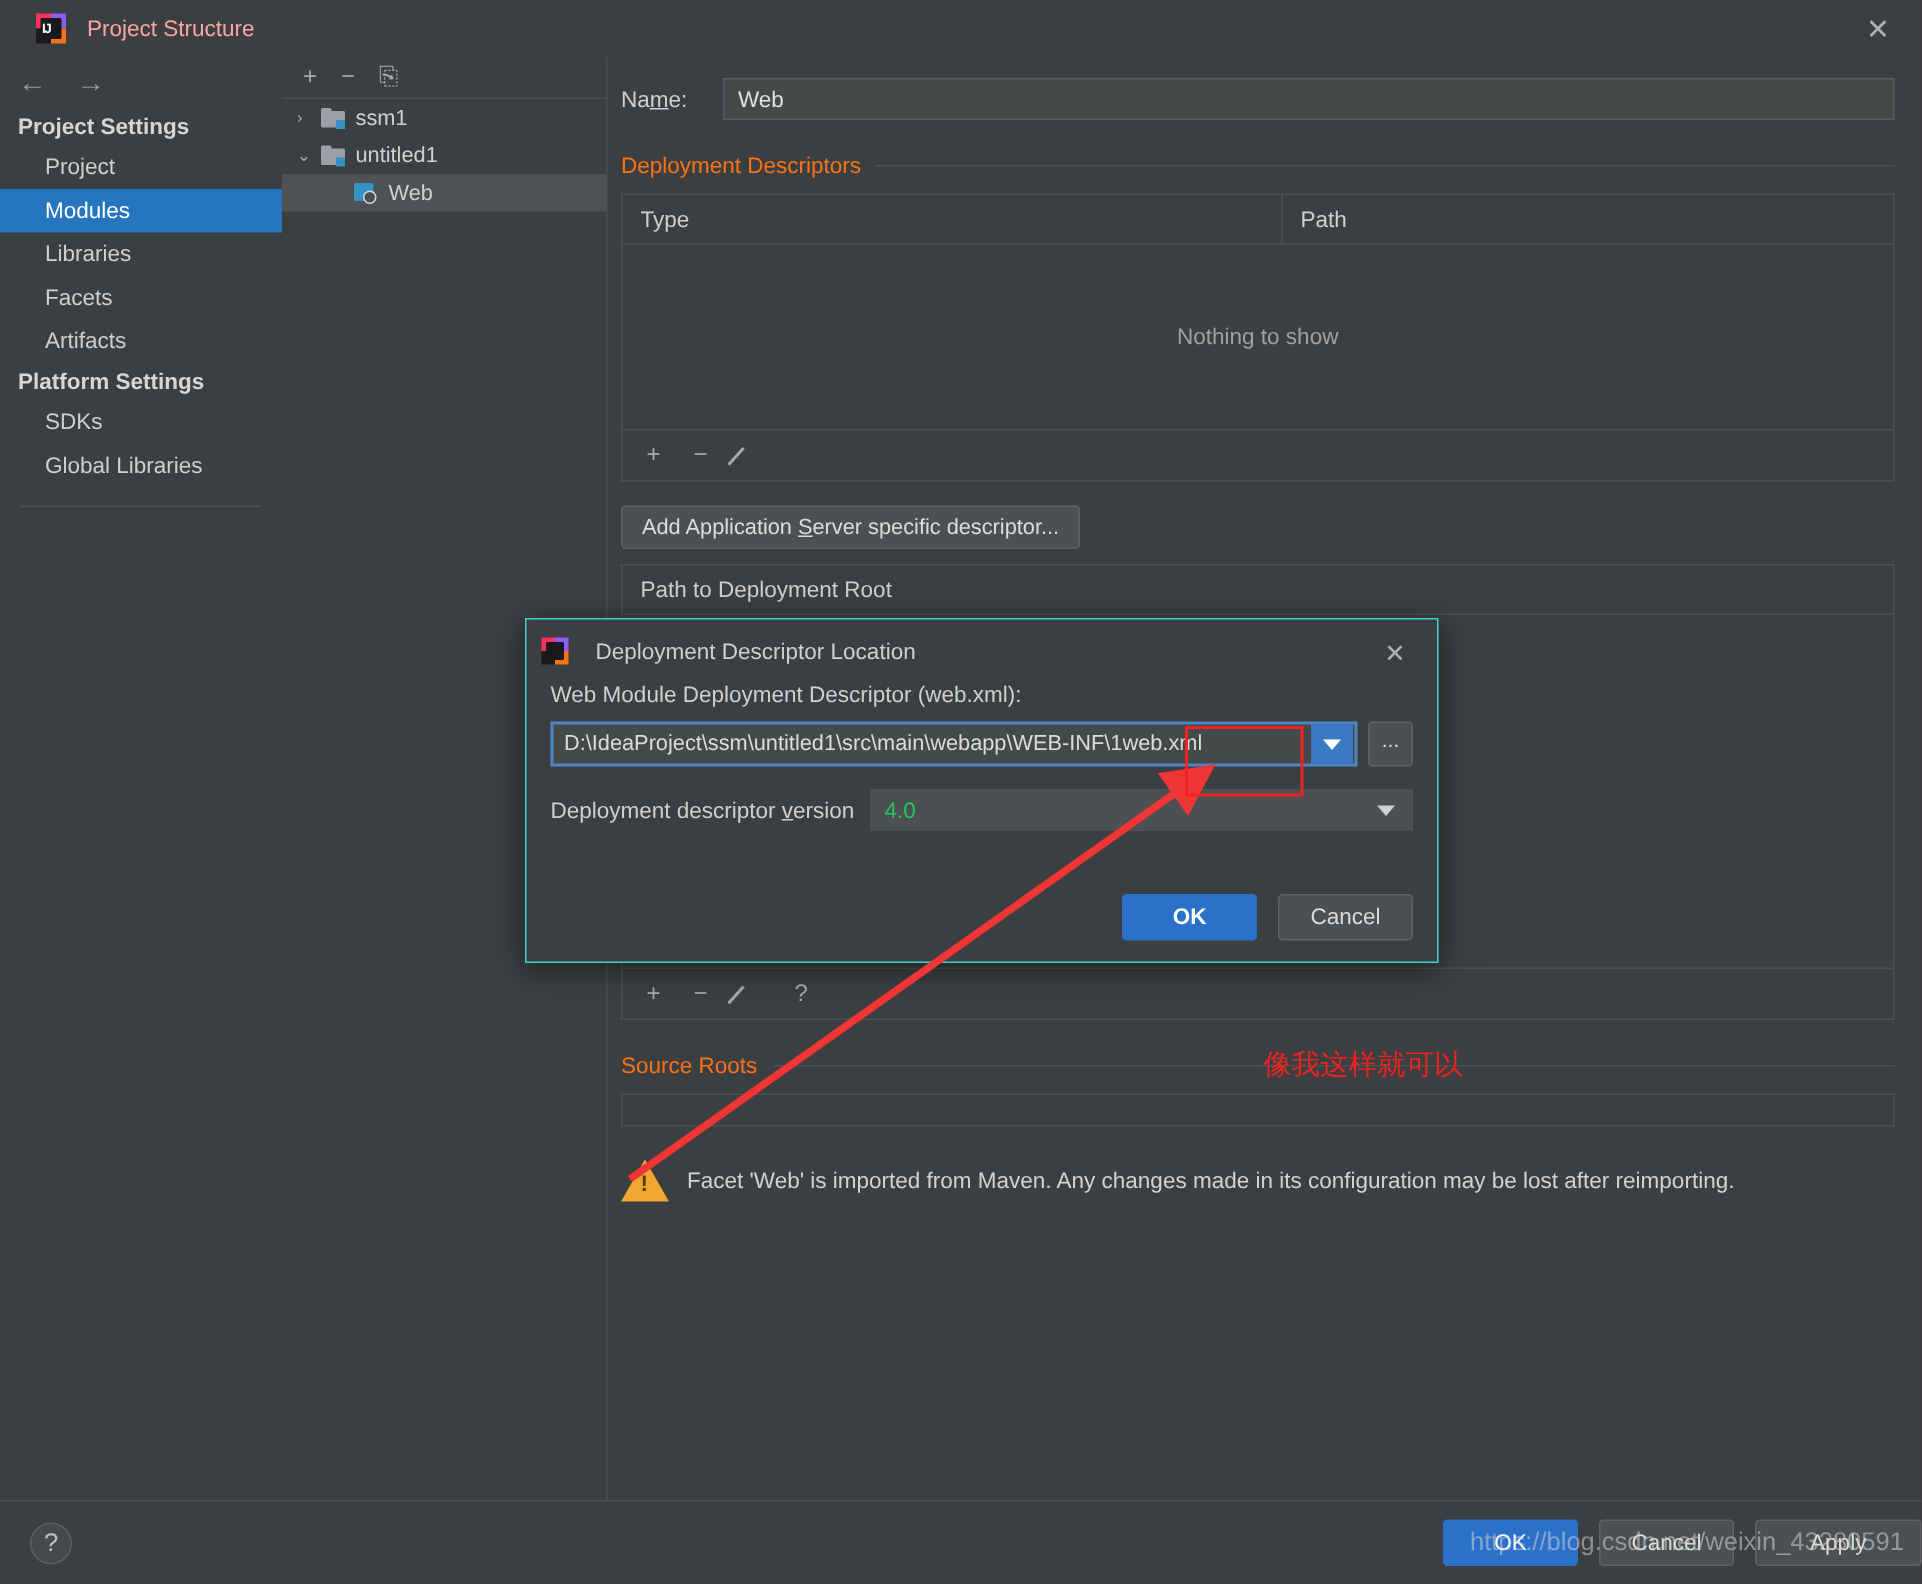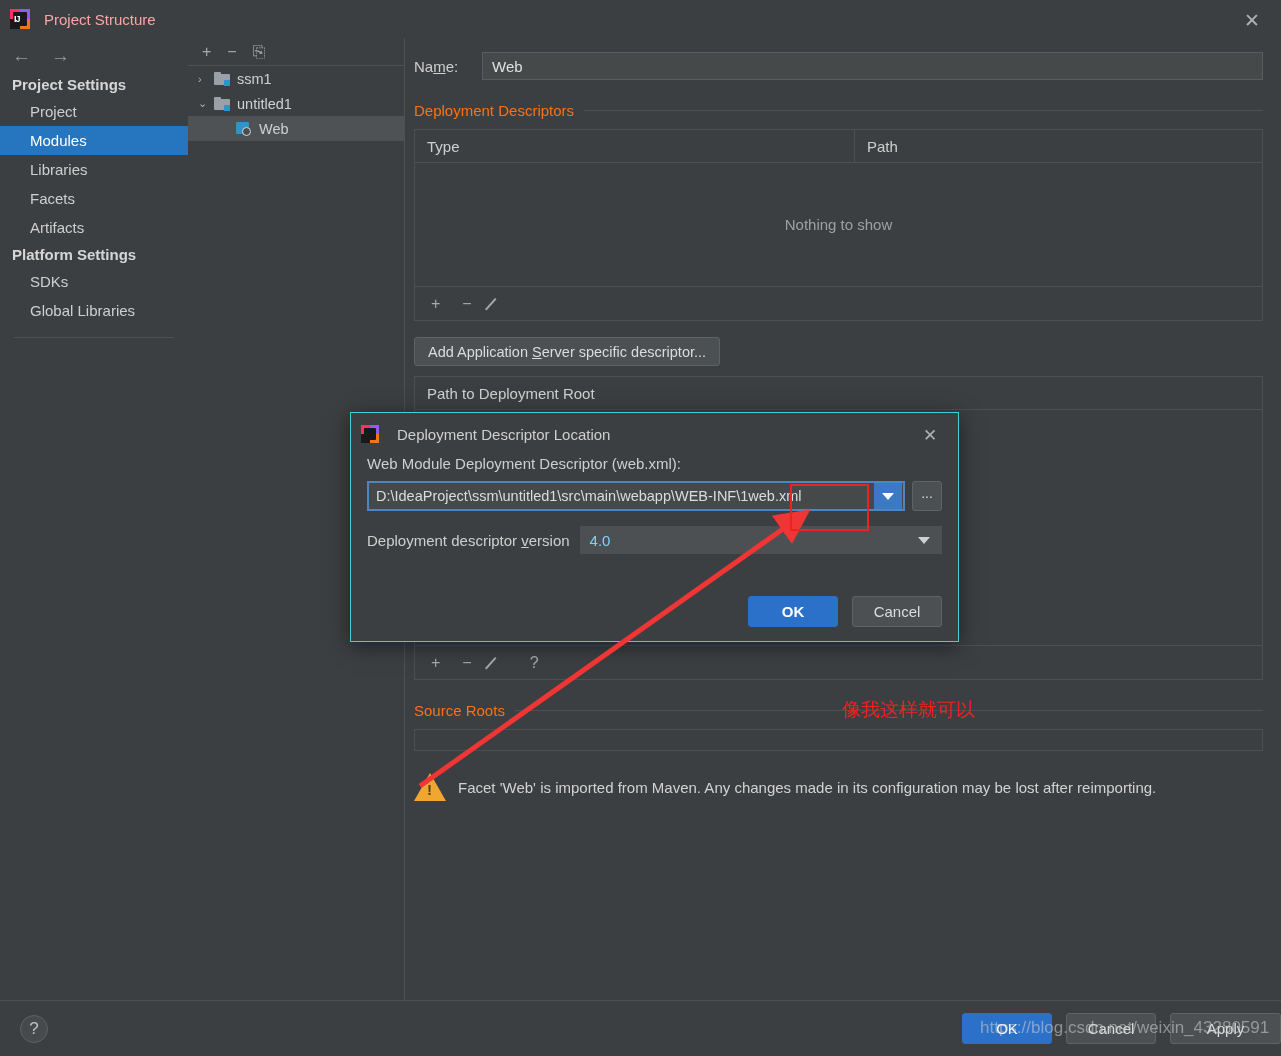--- a/index.html
+++ b/index.html
@@ -16,21 +16,21 @@
     color: #bbbbbb;
   }
 
   
   .titlebar {
     position: absolute; left: 0; top: 0; width: 1281px; height: 38px;
     background: #3c3f41;
     display: flex; align-items: center;
   }
   .ij-logo {
-    width: 20px; height: 20px; margin-left: 10px; margin-right: 10px;
+    width: 20px; height: 20px; margin-left: 24px; margin-right: 10px;
     position: relative; flex: none;
   }
   .ij-logo .q1, .ij-logo .q2, .ij-logo .q3, .ij-logo .q4 {
     position: absolute; width: 10px; height: 10px;
   }
   .ij-logo .q1 { left:0; top:0; background:#fe315d; }
   .ij-logo .q2 { left:10px; top:0; background:#8b5cf6; }
   .ij-logo .q3 { left:0; top:10px; background:#1a1a1a; }
   .ij-logo .q4 { left:10px; top:10px; background:#f97316; }
   .ij-logo .inner {
@@ -264,21 +264,21 @@
     width: 30px; height: 30px; background:#4c5052; border: 1px solid #5e6365;
     border-radius: 3px; color:#dcdcdc; font-size: 14px; cursor:pointer;
     display:flex; align-items:center; justify-content:center; padding-bottom:6px;
   }
   .ver-row { display:flex; align-items:center; margin-top: 15px; gap: 10px; }
   .ver-label { font-size: 15px; color: #cfcfcf; }
   .ver-label u { text-decoration: underline; }
   .ver-select {
     flex:1; height: 28px; background: #4c5052; border: none;
     display:flex; align-items:center; padding: 0 10px;
-    color:#7dd3fc; font-size: 15px; position: relative; cursor:pointer;
+    color:#22c55e; font-size: 15px; position: relative; cursor:pointer;
   }
   .ver-select .caret {
     position:absolute; right: 12px; top: 11px;
     width:0;height:0;border-left:6px solid transparent;border-right:6px solid transparent;
     border-top:7px solid #d0d0d0;
   }
   .modal-buttons {
     position:absolute; right: 16px; bottom: 14px; display:flex; gap: 14px;
   }
   .mbtn {

